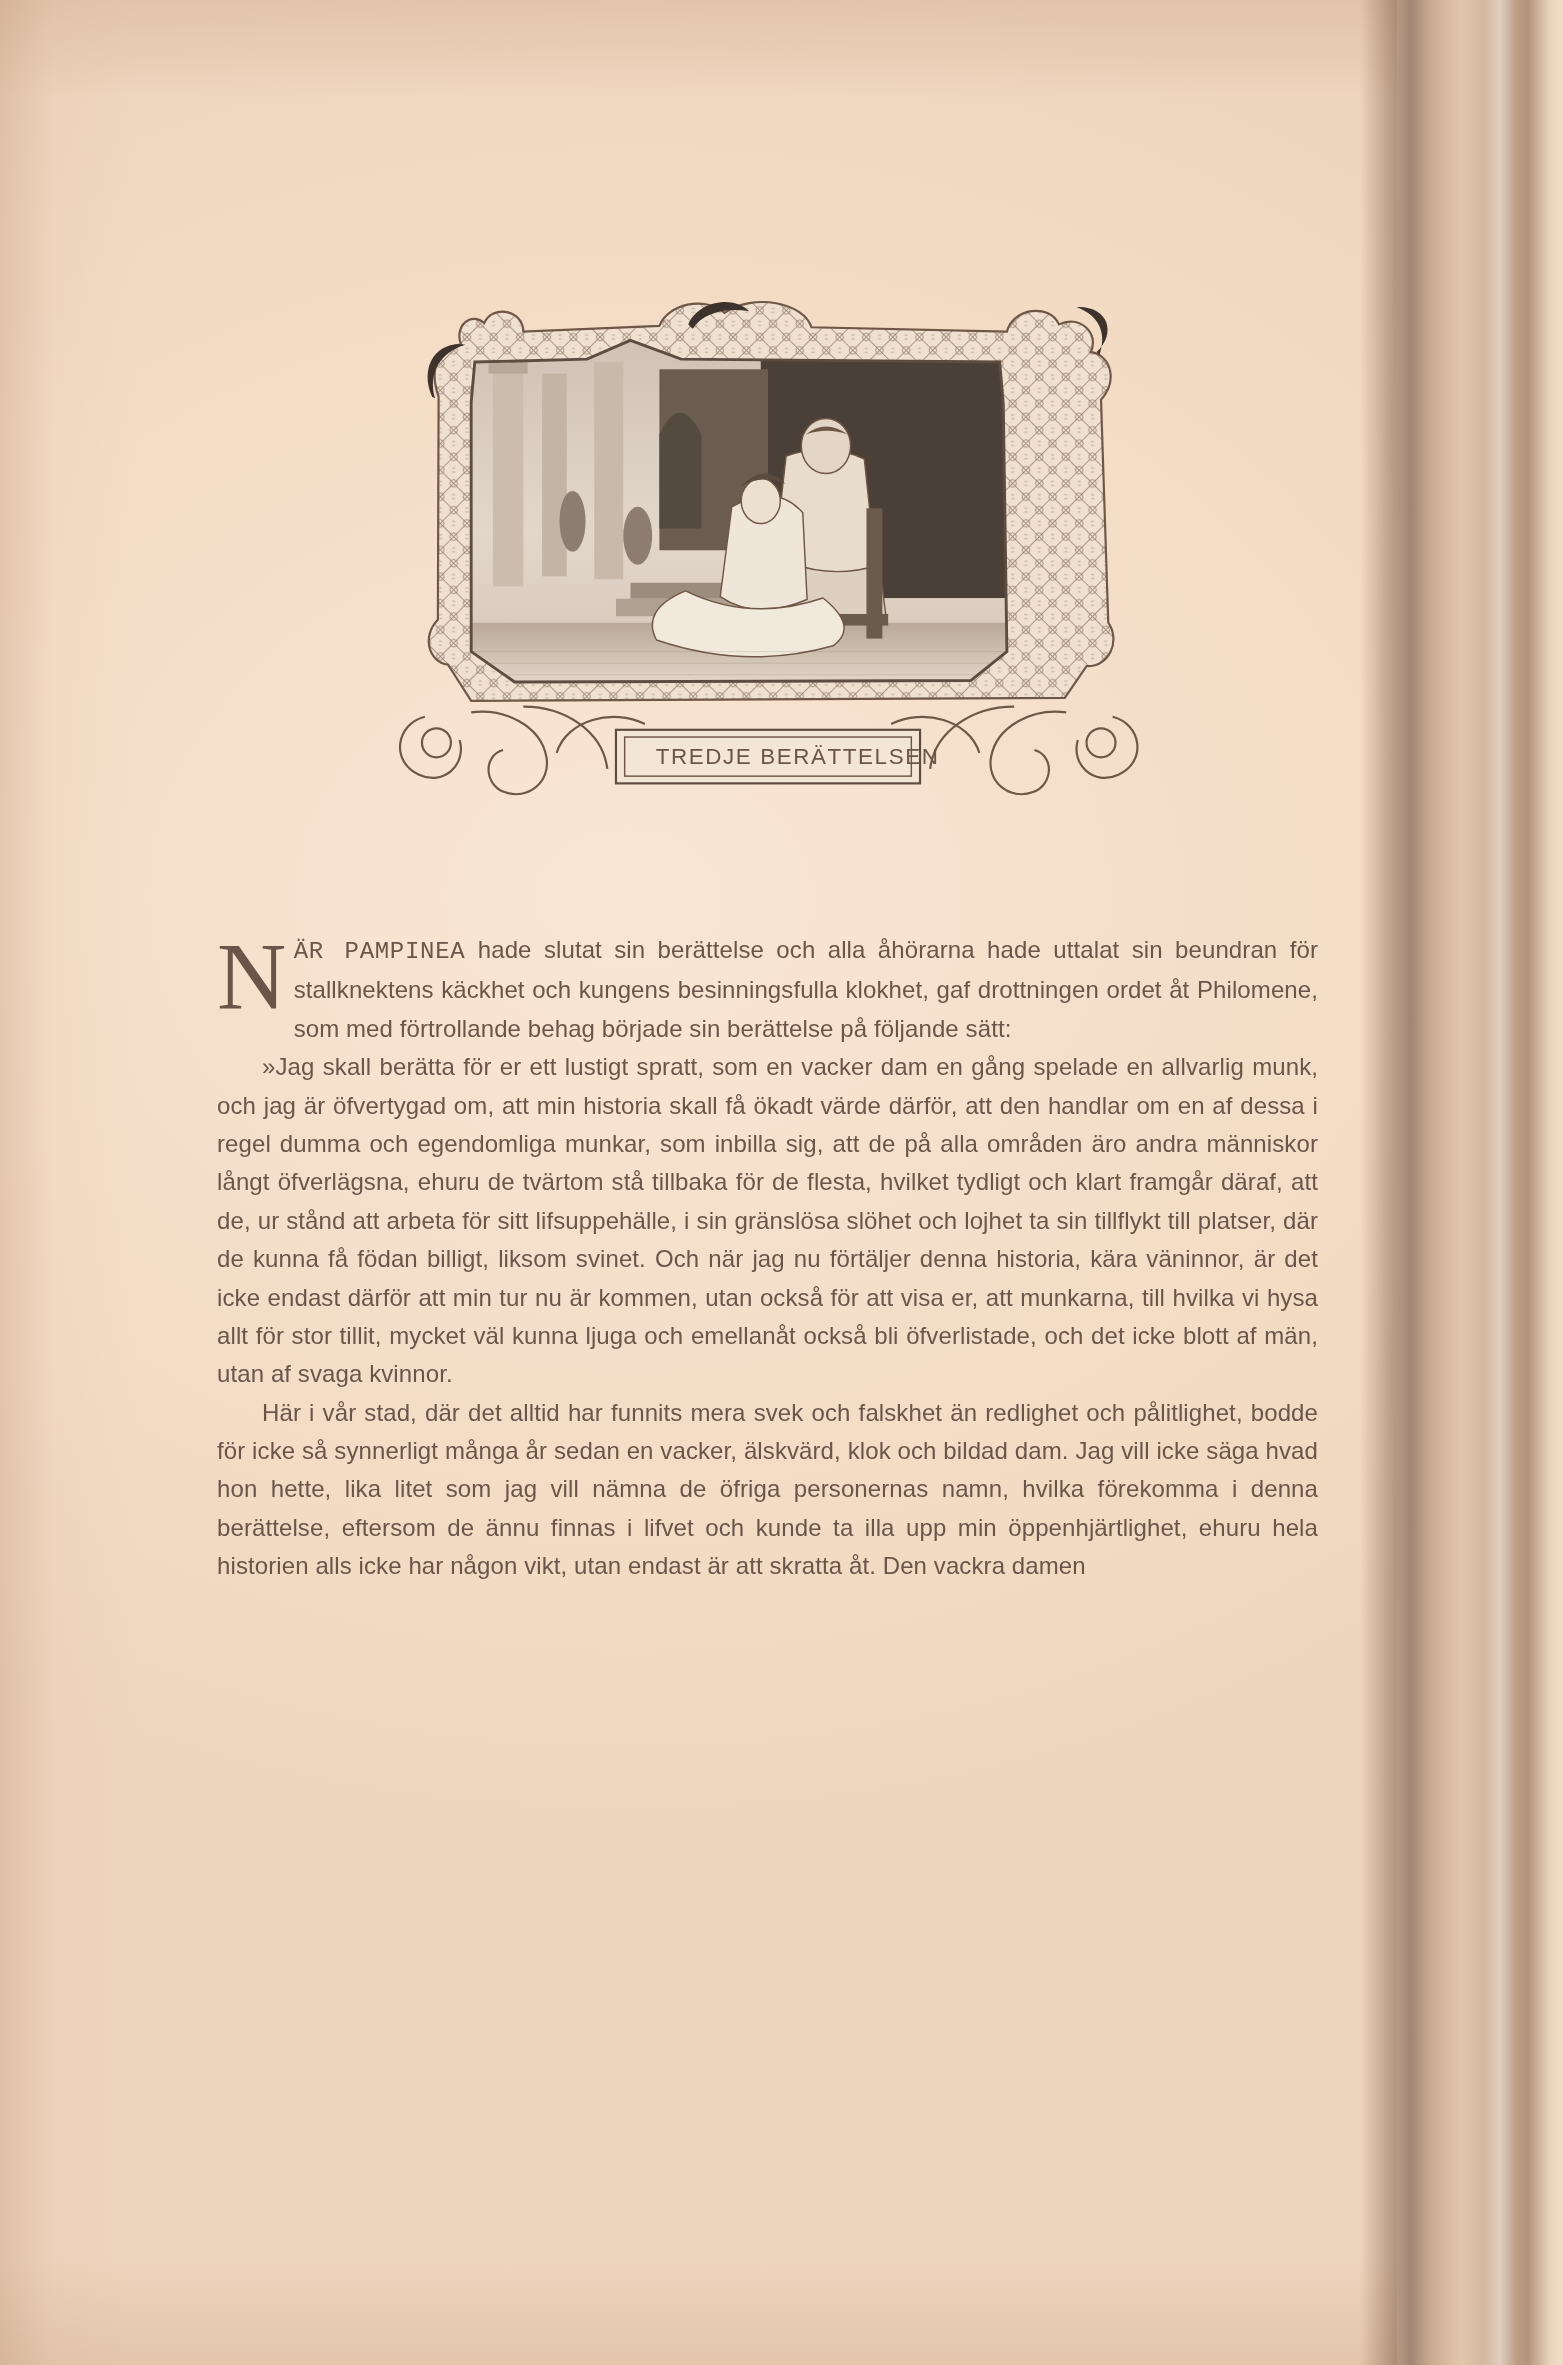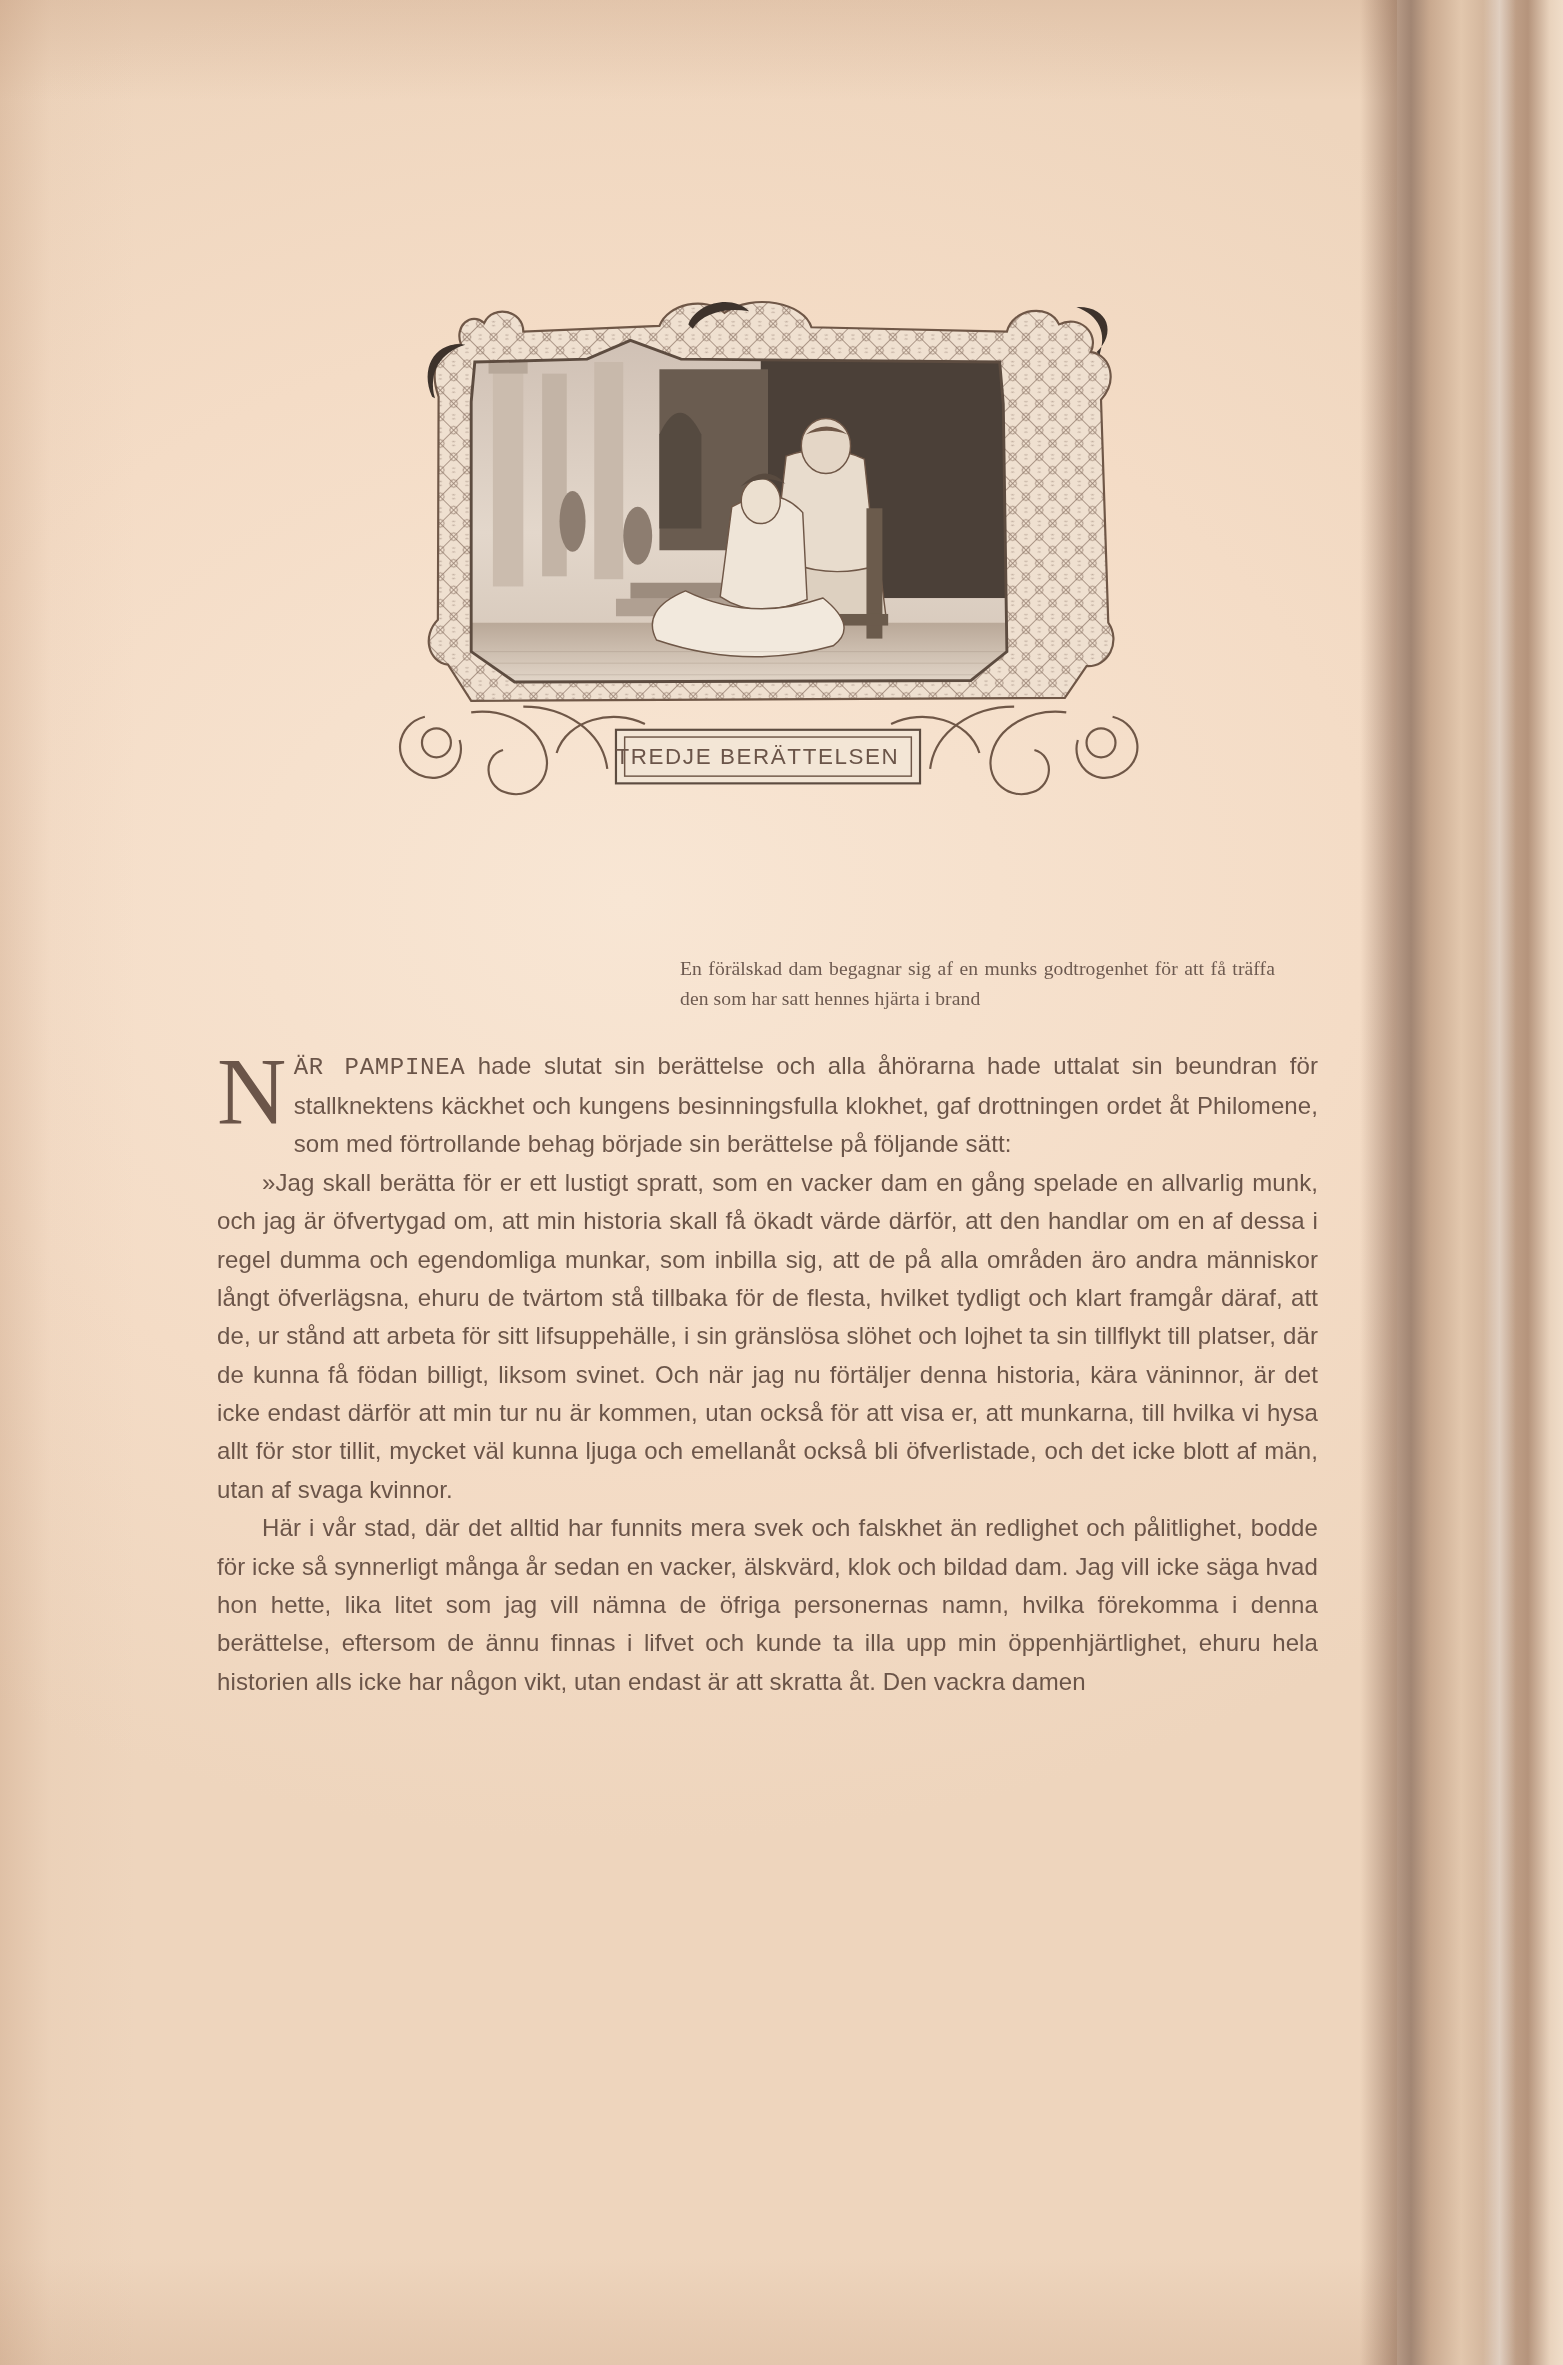--- a/index.html
+++ b/index.html
@@ -242,26 +242,25 @@
           <path d="M1050 676 c -60 0 -110 36 -116 86"></path>
           <path d="M880 700 c 44 -22 108 -6 122 40"></path>
           <path d="M540 700 c -44 -22 -108 -6 -122 40"></path>
         </g>
 
         <g>
           <rect x="500" y="708" width="420" height="74" fill="#f3e6d6" stroke="#5d4c40" stroke-width="3"></rect>
           <rect x="512" y="718" width="396" height="54" fill="none" stroke="#6f5747" stroke-width="2"></rect>
         </g>
       </svg>
-      <div style="position:absolute;left:362px;top:513px;width:324px;height:54px;display:flex;align-items:center;justify-content:flex-start;">
+      <div style="position:absolute;left:362px;top:513px;width:324px;height:54px;display:flex;align-items:center;justify-content:flex-end;">
         <span style="font-family:'Liberation Sans',sans-serif;font-size:22.4px;letter-spacing:1.6px;color:#6b5549;">TREDJE BERÄTTELSEN</span>
       </div>
     </div>
 
-    <p class="argument">En förälskad dam begagnar sig af en munks godtrogenhet för att få träffa den som har satt hennes hjärta i brand</p>
 
     <div class="body-text">
       <p class="para first-para">
         <span class="dropcap">N</span><span class="opening-word">ÄR PAMPINEA</span>
         <span>hade slutat sin berättelse och alla åhörarna hade uttalat sin beundran för stallknektens käckhet och kungens besinningsfulla klokhet, gaf drottningen ordet åt Philomene, som med förtrollande behag började sin berättelse på följande sätt:</span>
       </p>
       <p class="para">»Jag skall berätta för er ett lustigt spratt, som en vacker dam en gång spelade en allvarlig munk, och jag är öfvertygad om, att min historia skall få ökadt värde därför, att den handlar om en af dessa i regel dumma och egendomliga munkar, som inbilla sig, att de på alla områden äro andra människor långt öfverlägsna, ehuru de tvärtom stå tillbaka för de flesta, hvilket tydligt och klart framgår däraf, att de, ur stånd att arbeta för sitt lifsuppehälle, i sin gränslösa slöhet och lojhet ta sin tillflykt till platser, där de kunna få födan billigt, liksom svinet. Och när jag nu förtäljer denna historia, kära väninnor, är det icke endast därför att min tur nu är kommen, utan också för att visa er, att munkarna, till hvilka vi hysa allt för stor tillit, mycket väl kunna ljuga och emellanåt också bli öfverlistade, och det icke blott af män, utan af svaga kvinnor.</p>
       <p class="para">Här i vår stad, där det alltid har funnits mera svek och falskhet än redlighet och pålitlighet, bodde för icke så synnerligt många år sedan en vacker, älskvärd, klok och bildad dam.  Jag vill icke säga hvad hon hette, lika litet som jag vill nämna de öfriga personernas namn, hvilka förekomma i denna berättelse, eftersom de ännu finnas i lifvet och kunde ta illa upp min öppenhjärtlighet, ehuru hela historien alls icke har någon vikt, utan endast är att skratta åt.  Den vackra damen</p>
     </div>
 

